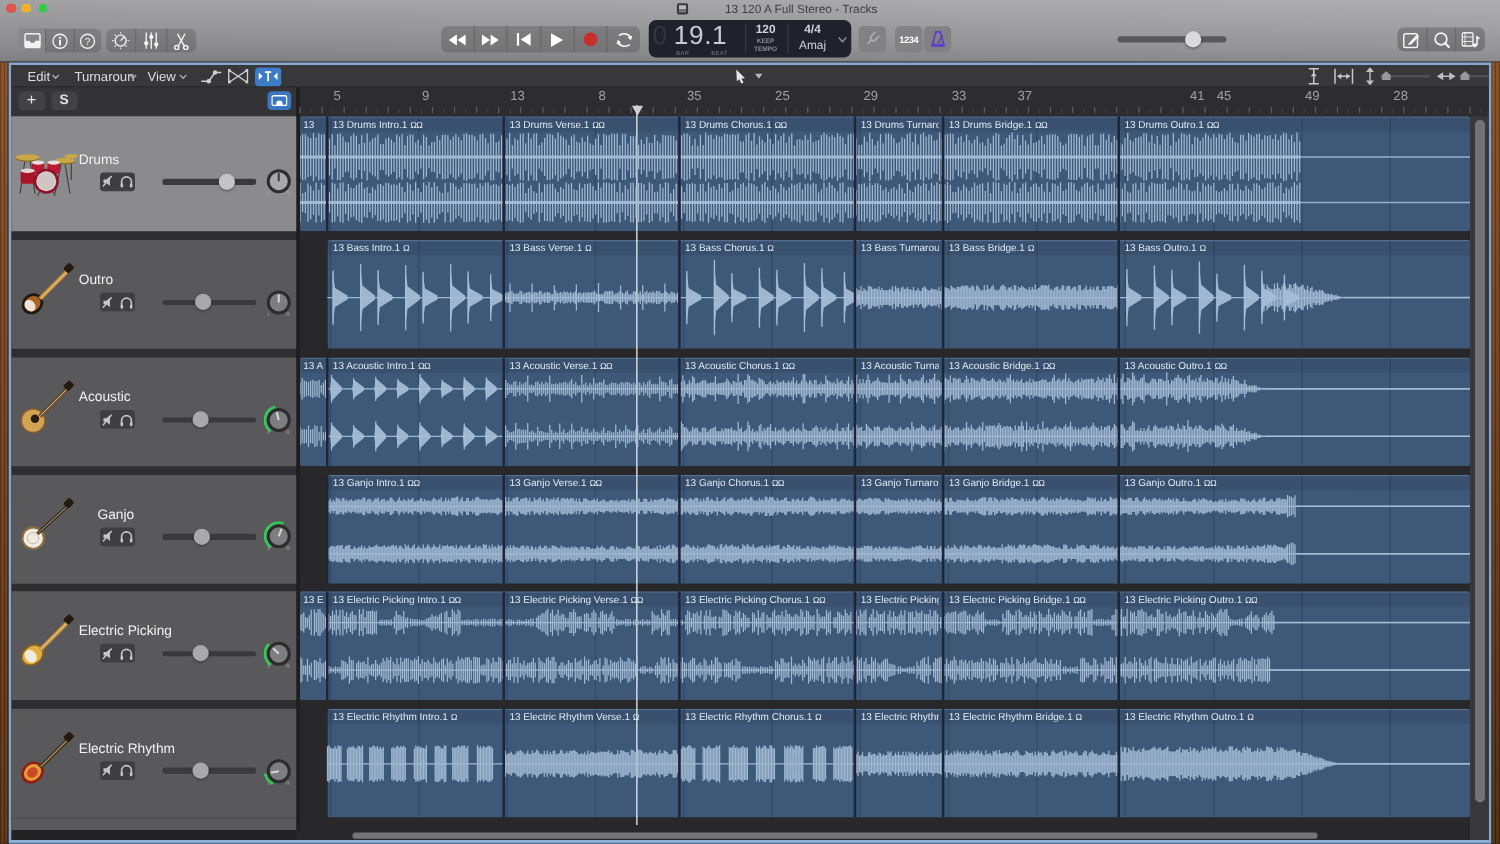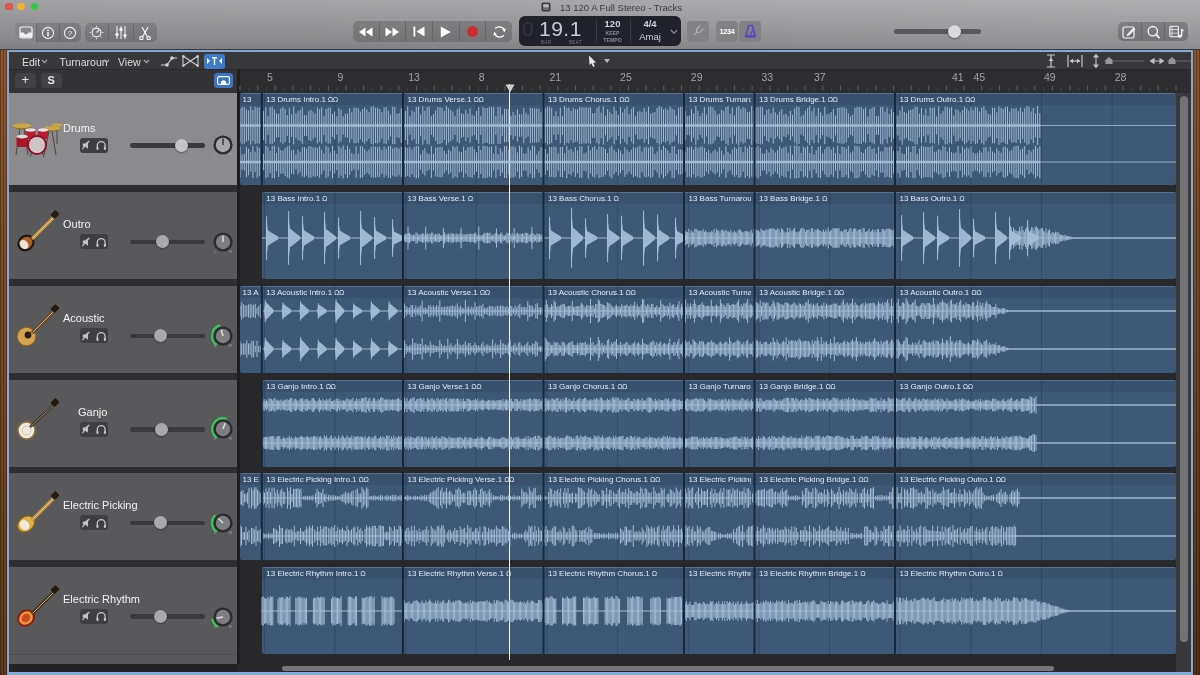--- a/index.html
+++ b/index.html
@@ -28,21 +28,21 @@
 
 <div class="abs" style="left:5px;top:2.9px;width:7.5px;height:7.5px;border-radius:50%;background:#e6554c;box-shadow:inset 0 0 1px rgba(0,0,0,.3)"></div>
 <div class="abs" style="left:17.3px;top:2.9px;width:7.5px;height:7.5px;border-radius:50%;background:#f0b32e"></div>
 <div class="abs" style="left:30.5px;top:2.9px;width:7.5px;height:7.5px;border-radius:50%;background:#37c84a"></div>
 
 <svg class="abs" style="left:541px;top:2px" width="10" height="10" viewBox="0 0 10 10">
       <rect x="0.5" y="0.5" width="9" height="9" rx="1.5" fill="#3c3c40"></rect>
       <rect x="2.2" y="2.2" width="5.6" height="3.4" fill="#b8b8ba"></rect>
       <rect x="2.2" y="6.4" width="5.6" height="1.4" fill="#88888a"></rect>
     </svg>
-<div class="abs" style="left:560px;top:2px;font-size:9.5px;color:#3e3e42;font-weight:500">13 120 A Full Stereo - Tracks</div>
+<div class="abs" style="left:580px;top:2px;font-size:9.5px;color:#3e3e42;font-weight:500">13 120 A Full Stereo - Tracks</div>
 
 <div class="tbgroup" style="left:15px;top:23px;width:66px">
  <div class="tbbtn" style="background:#88888b">
         <svg width="14" height="13" viewBox="0 0 14 13">
           <rect x="1" y="1" width="12" height="11" rx="1.5" fill="none" stroke="#f2f2f4" stroke-width="1.2"></rect>
           <path d="M1 6.5H4.5L5.8 8.2H8.2L9.5 6.5H13V11.5H1Z" fill="#f2f2f4"></path>
         </svg>
       </div>
  <div class="tbbtn">
         <svg width="14" height="14" viewBox="0 0 14 14">
@@ -280,21 +280,21 @@
 <svg class="abs" style="left:216.5px;top:75.5px" width="13" height="9" viewBox="0 0 13 9">
       <rect x="0.6" y="0.6" width="11.8" height="7.8" rx="1.5" fill="none" stroke="#fff" stroke-width="1.1"></rect>
       <path d="M4 8.4V6.8A2.5 2.5 0 0 1 9 6.8V8.4Z" fill="#fff"></path>
     </svg>
 
 <div class="abs" style="left:237px;top:70px;width:3px;height:594px;background:#1e1e20"></div>
 <div class="rn" style="left:266.9px">5</div>
     <div class="rn" style="left:337.5px">9</div>
     <div class="rn" style="left:408.2px">13</div>
     <div class="rn" style="left:478.8px">8</div>
-    <div class="rn" style="left:549.5px">21</div>
+    <div class="rn" style="left:549.5px">35</div>
     <div class="rn" style="left:620.1px">25</div>
     <div class="rn" style="left:690.8px">29</div>
     <div class="rn" style="left:761.4px">33</div>
     <div class="rn" style="left:814px">37</div>
     <div class="rn" style="left:952px">41</div>
     <div class="rn" style="left:973.4px">45</div>
     <div class="rn" style="left:1044.0px">49</div>
     <div class="rn" style="left:1114.7px">28</div>
 <svg class="abs" style="left:0;top:0" width="1200" height="96" viewBox="0 0 1200 96">
       <path d="M240.0 85.5V90.5M257.7 85.5V90.5M275.3 85.5V90.5M293.0 85.5V90.5M310.6 85.5V90.5M328.3 85.5V90.5M346.0 85.5V90.5M363.6 85.5V90.5M381.3 85.5V90.5M398.9 85.5V90.5M416.6 85.5V90.5M434.3 85.5V90.5M451.9 85.5V90.5M469.6 85.5V90.5M487.2 85.5V90.5M504.9 85.5V90.5M522.6 85.5V90.5M540.2 85.5V90.5M557.9 85.5V90.5M575.5 85.5V90.5M593.2 85.5V90.5M610.9 85.5V90.5M628.5 85.5V90.5M646.2 85.5V90.5M663.8 85.5V90.5M681.5 85.5V90.5M699.2 85.5V90.5M716.8 85.5V90.5M734.5 85.5V90.5M752.1 85.5V90.5M769.8 85.5V90.5M787.5 85.5V90.5M805.1 85.5V90.5M822.8 85.5V90.5M840.4 85.5V90.5M858.1 85.5V90.5M875.8 85.5V90.5M893.4 85.5V90.5M911.1 85.5V90.5M928.7 85.5V90.5M946.4 85.5V90.5M964.1 85.5V90.5M981.7 85.5V90.5M999.4 85.5V90.5M1017.0 85.5V90.5M1034.7 85.5V90.5M1052.4 85.5V90.5M1070.0 85.5V90.5M1087.7 85.5V90.5M1105.3 85.5V90.5M1123.0 85.5V90.5M1140.7 85.5V90.5M1158.3 85.5V90.5M1176.0 85.5V90.5" stroke="#5e5e62" stroke-width="1"></path>

